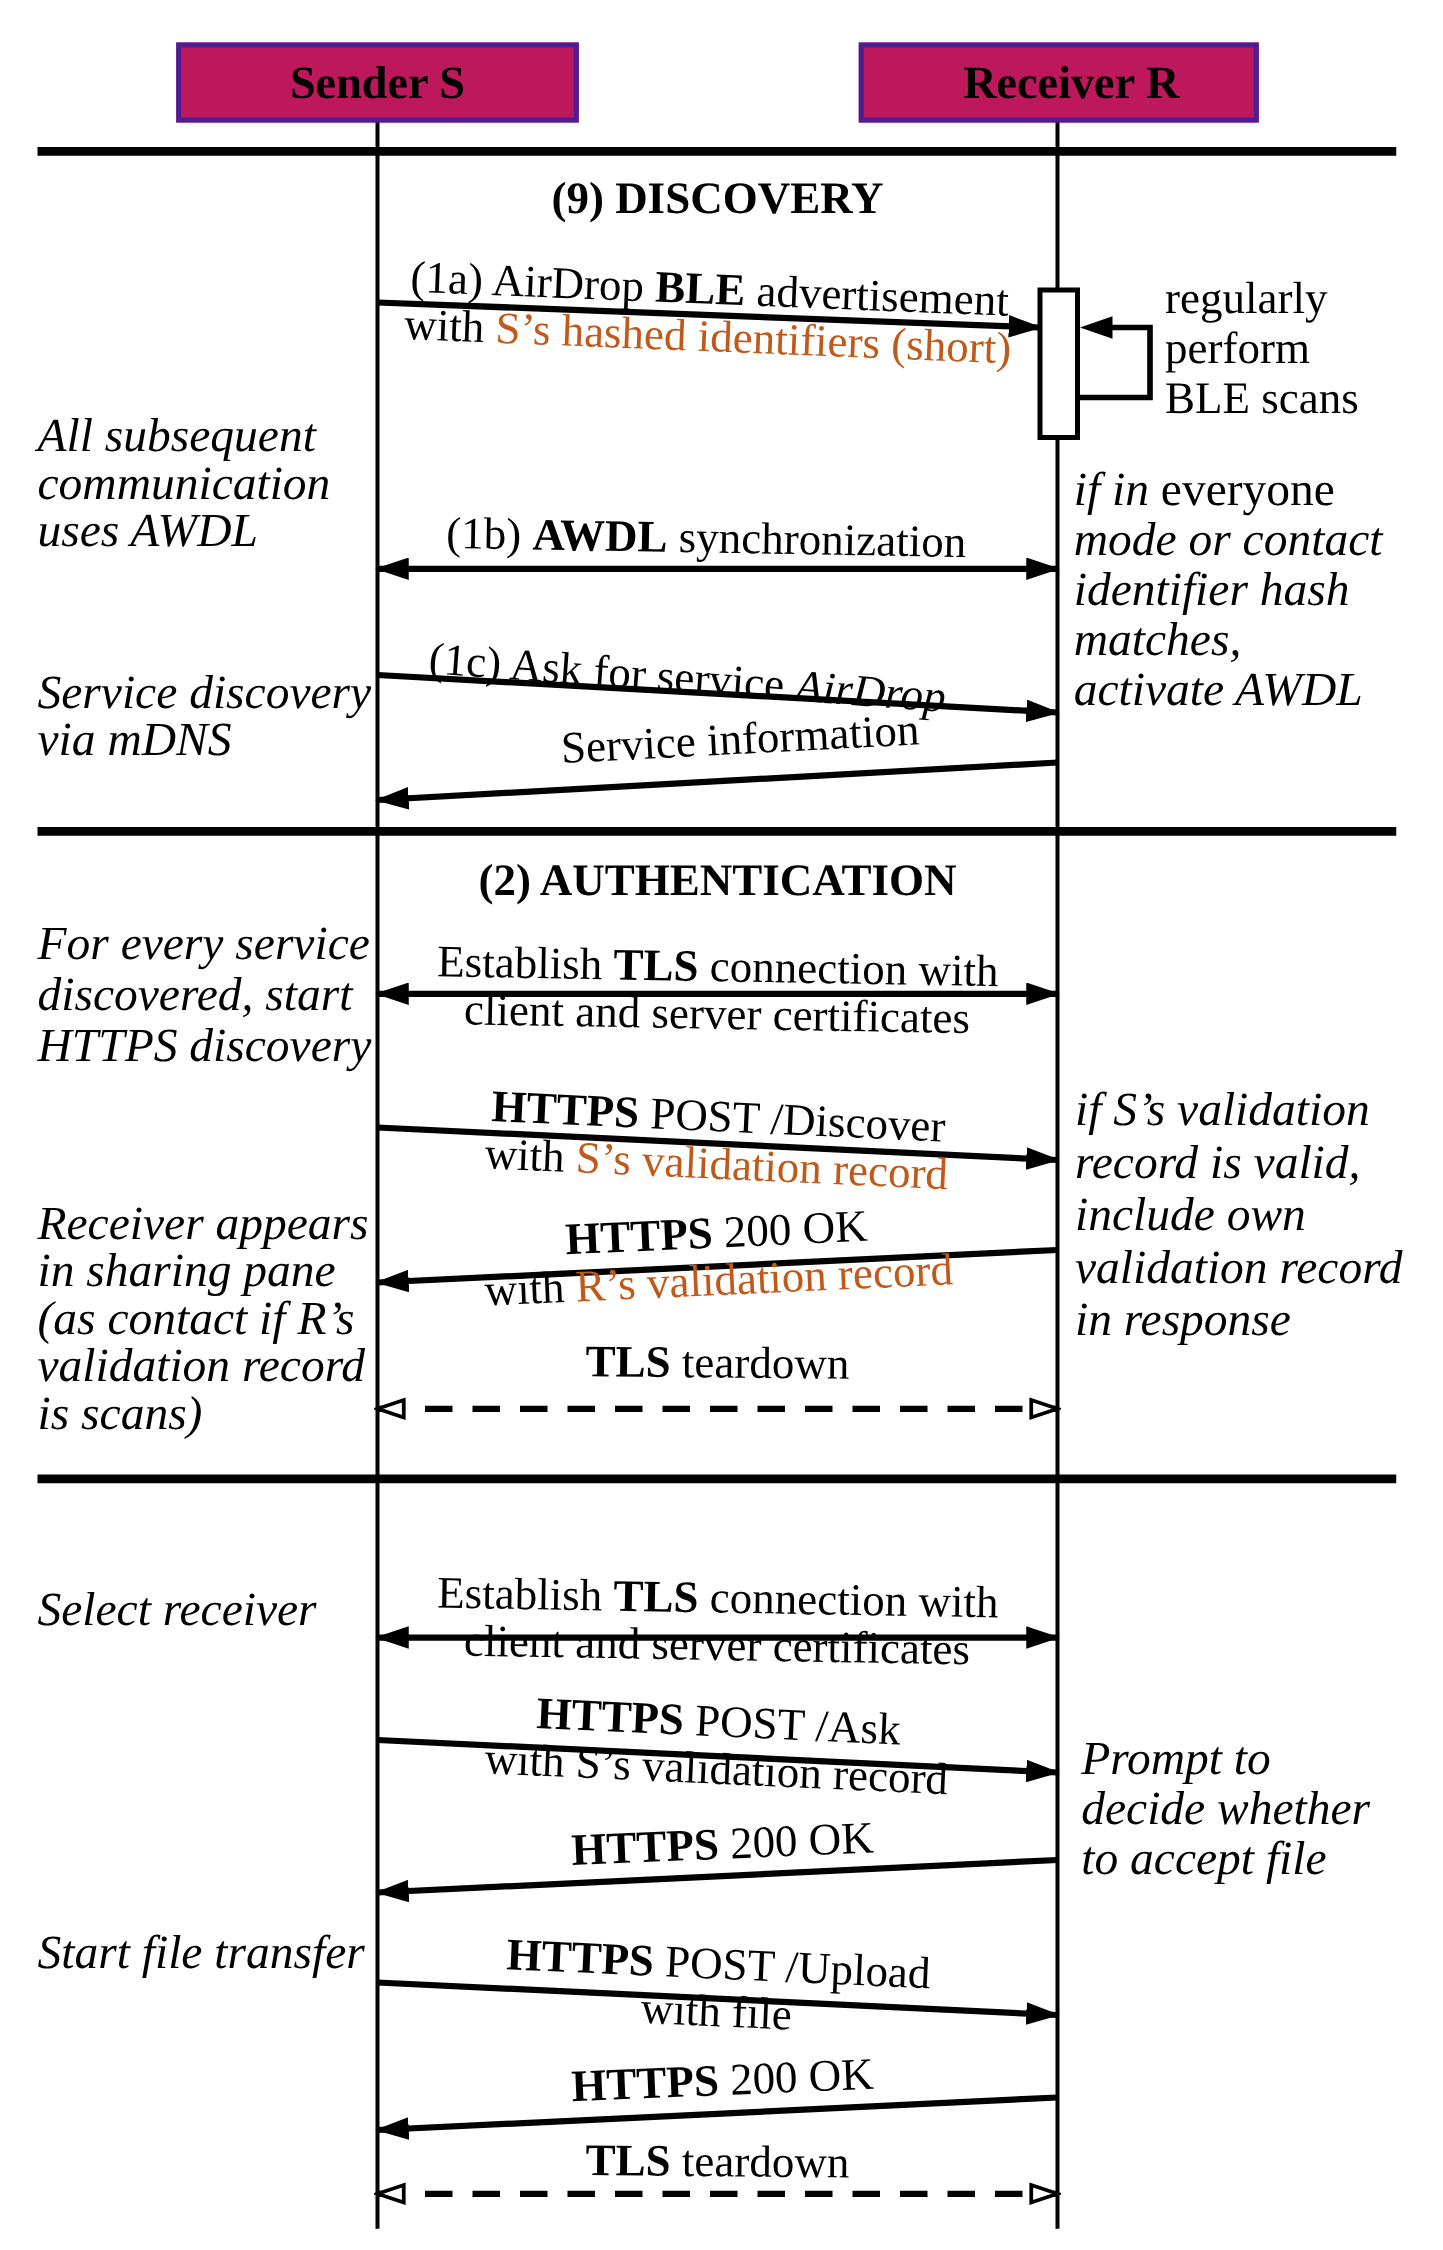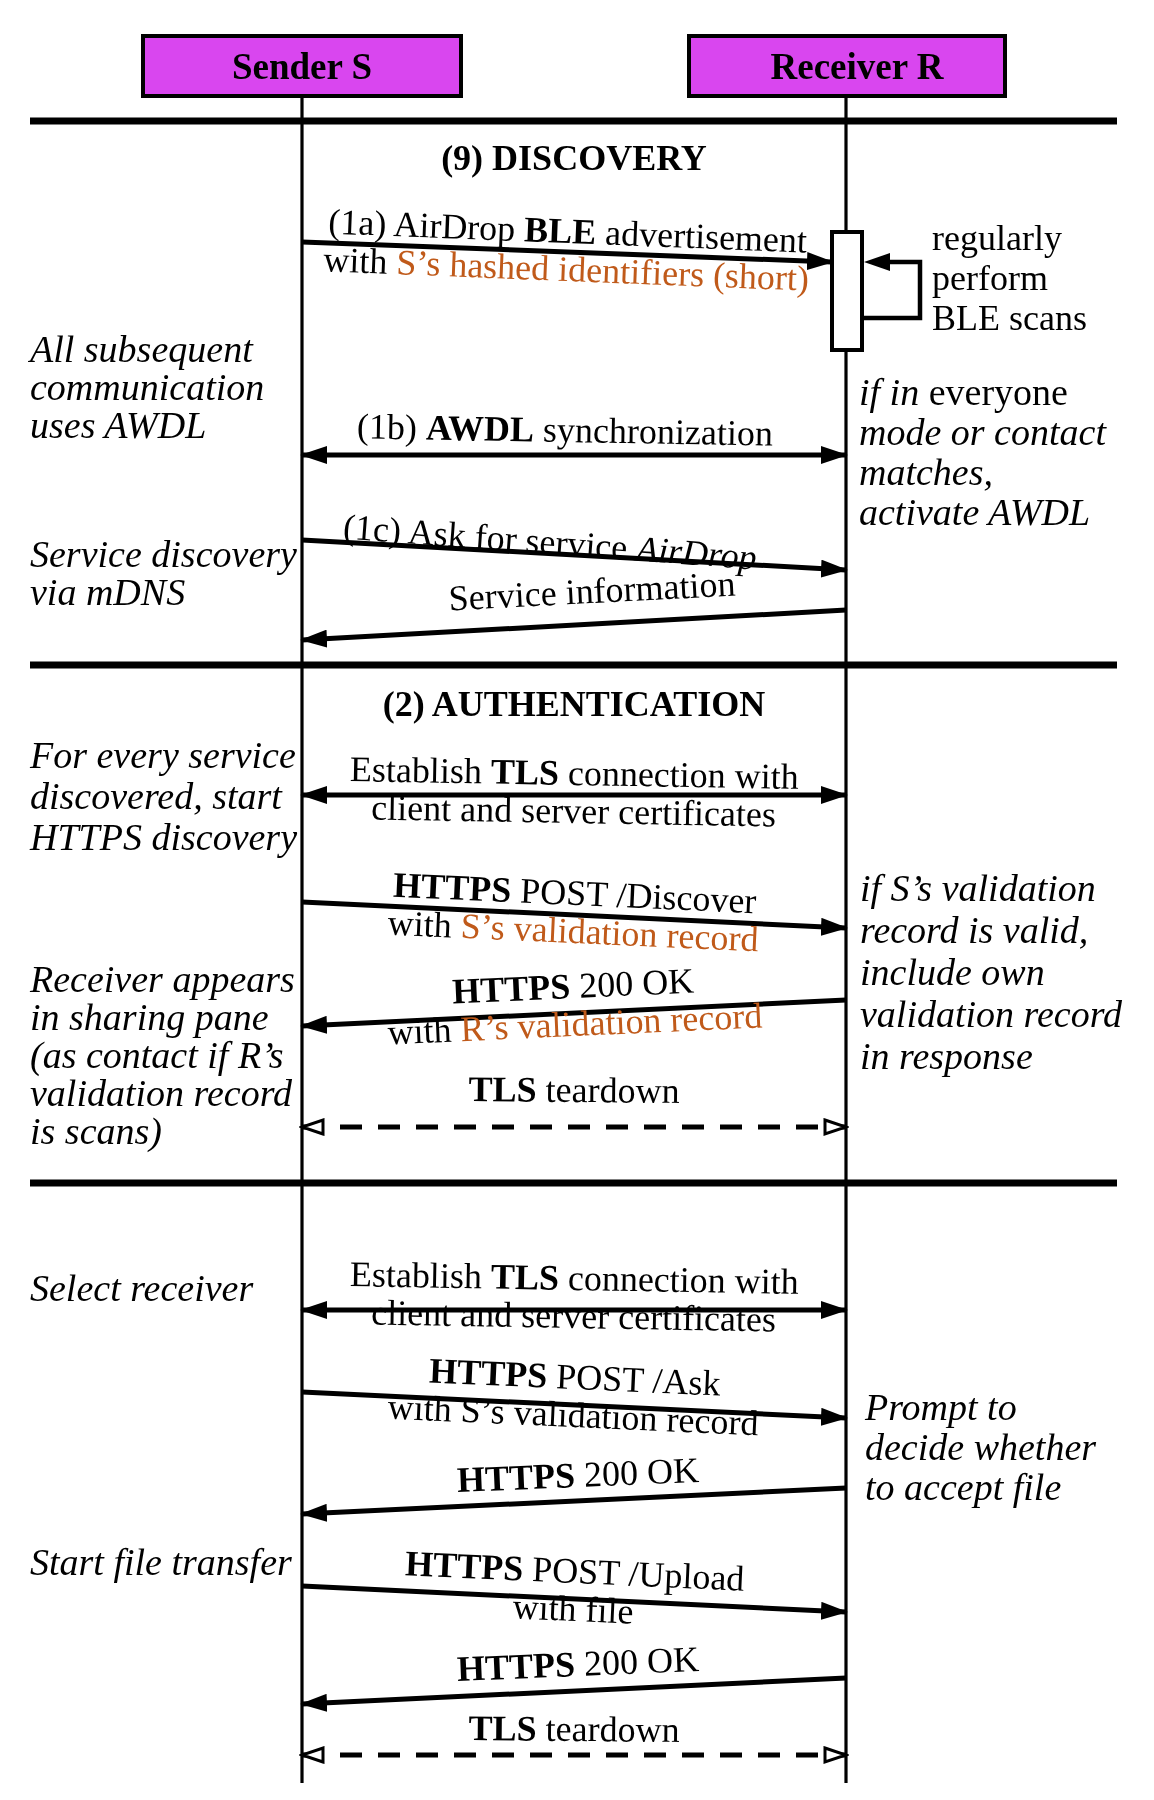--- a/index.html
+++ b/index.html
@@ -2,21 +2,21 @@
 <html><head>
 <meta charset="utf-8">
 <style>
   html,body{margin:0;padding:0;background:#fff;}
   #canvas{
     position:relative;width:1154px;height:1800px;background:#fff;overflow:hidden;
     font-family:"Liberation Serif","DejaVu Serif",serif;color:#000;
   }
   svg{position:absolute;left:0;top:0;z-index:0;}
   .pbox{
-    position:absolute;box-sizing:border-box;border:4px solid #000000;background:#d946ef;
+    position:absolute;box-sizing:border-box;border:4px solid #4c1d95;background:#be185d;
     display:flex;align-items:center;justify-content:center;
     font-weight:bold;font-size:37px;z-index:2;white-space:nowrap;
   }
   .ptitle{
     position:absolute;transform:translateX(-50%);font-weight:bold;font-size:36px;
     white-space:nowrap;z-index:1;
   }
   .msg{
     position:absolute;font-size:36px;line-height:38px;white-space:nowrap;
     text-align:center;z-index:1;
@@ -189,20 +189,21 @@
   <div class="note" style="left:30px;top:1542px;">Start file transfer</div>
 
   <div class="note roman" style="left:932px;top:218px;line-height:40px;">
     <span class="ln">regularly</span>
     <span class="ln">perform</span>
     <span class="ln">BLE scans</span>
   </div>
   <div class="note" style="left:859px;top:372px;line-height:40px;">
     <span class="ln"><span>if in </span><span class="rm">everyone</span></span>
     <span class="ln">mode or contact</span>
+    <span class="ln">identifier hash</span>
     <span class="ln">matches,</span>
     <span class="ln">activate AWDL</span>
   </div>
   <div class="note" style="left:860px;top:867px;line-height:42px;">
     <span class="ln">if S’s validation</span>
     <span class="ln">record is valid,</span>
     <span class="ln">include own</span>
     <span class="ln">validation record</span>
     <span class="ln">in response</span>
   </div>

